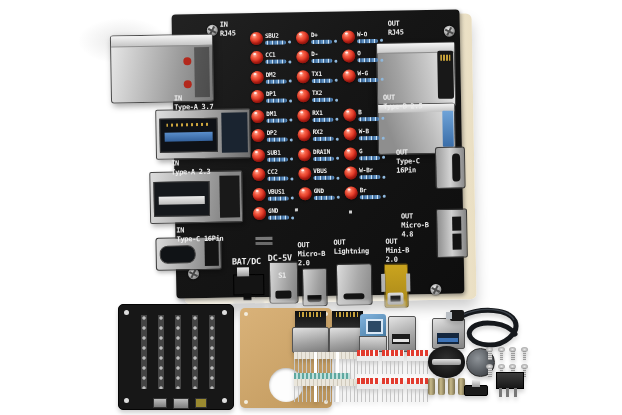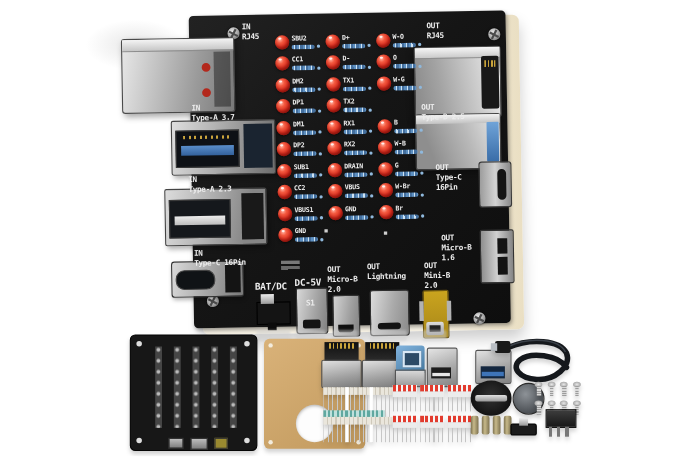--- a/index.html
+++ b/index.html
@@ -230,21 +230,21 @@
         <span>Type-C</span>
         <span>16Pin</span>
       </div>
       <div class="plabel" style="left:1px;top:212px">
         <span>IN</span>
         <span>Type-C 16Pin</span>
       </div>
       <div class="plabel" style="left:226px;top:202px">
         <span>OUT</span>
         <span>Micro-B</span>
-        <span>1.6</span>
+        <span>4.8</span>
       </div>
       <div class="plabel" style="left:122px;top:229px">
         <span>OUT</span>
         <span>Micro-B</span>
         <span>2.0</span>
       </div>
       <div class="plabel" style="left:158px;top:227px">
         <span>OUT</span>
         <span>Lightning</span>
       </div>

